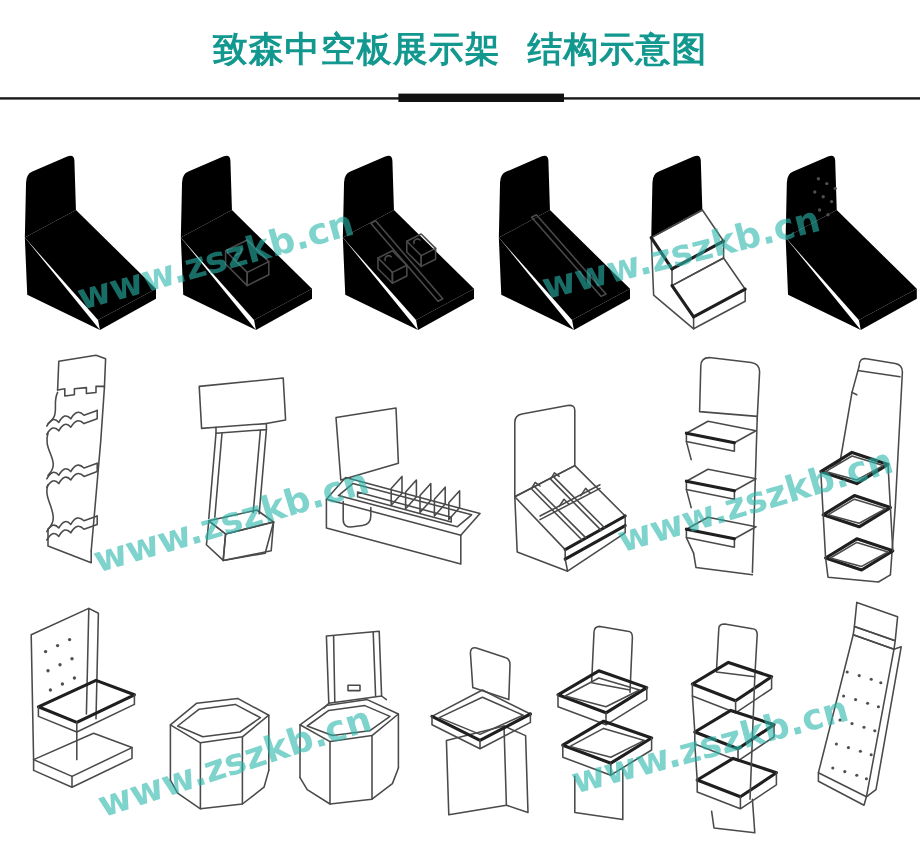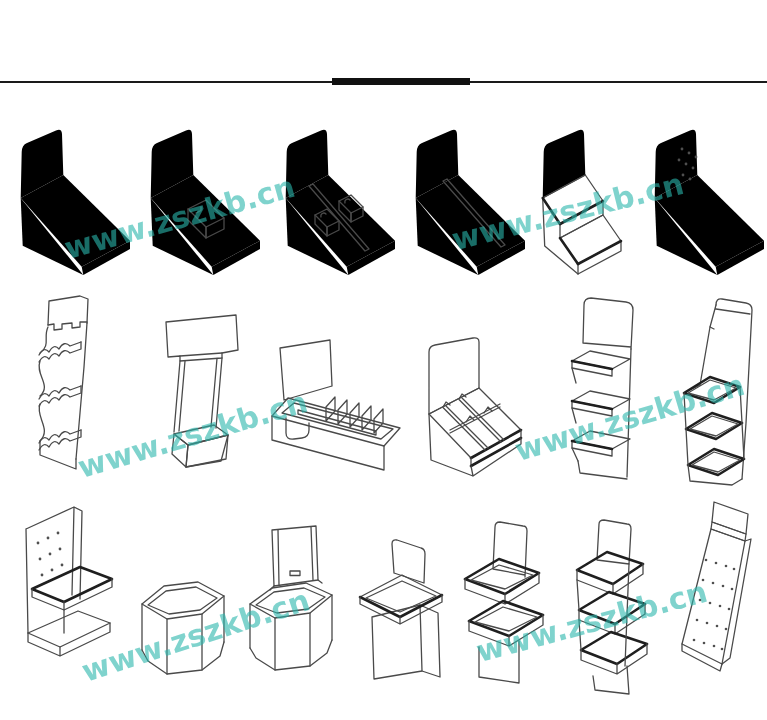--- a/index.html
+++ b/index.html
@@ -32,20 +32,21 @@
         <path d="M2.7,101 L45.3,78"></path>
         <path d="M2.7,101 L45.3,78 L112,143.7 L63.7,169.7 Z"></path>
         <path d="M63.7,169.7 L112,143.7 L112,152 L65.3,178 Z"></path>
         <path d="M2.7,101 L4.7,148.7 L65.3,178"></path>
         <path class="tk" d="M2.7,101 L63.7,169.7"></path>
         <path class="tk" d="M63.7,169.7 L112,143.7"></path>
       </g>
     </defs>
   </svg>
 
+  <div class="title">致森中空板展示架  结构示意图</div>
   <div class="rule"></div>
   <div class="rule-bar"></div>
 
   <svg class="art" style="left:18px;top:97px" width="115" height="185" viewBox="0 0 115 185" aria-label="counter-display-plain-sloped-bin">
     <use href="#r1panel"></use>
       <use href="#r1wedge"></use>
   </svg>
 
   <svg class="art" style="left:148px;top:97px" width="115" height="185" viewBox="0 0 115 185" aria-label="counter-display-sloped-bin-with-riser-step">
     <use href="#r1panel"></use>

